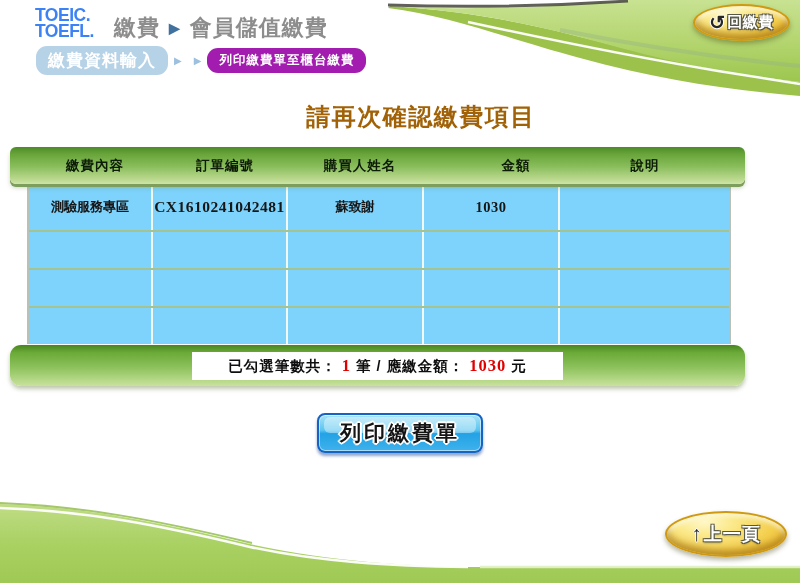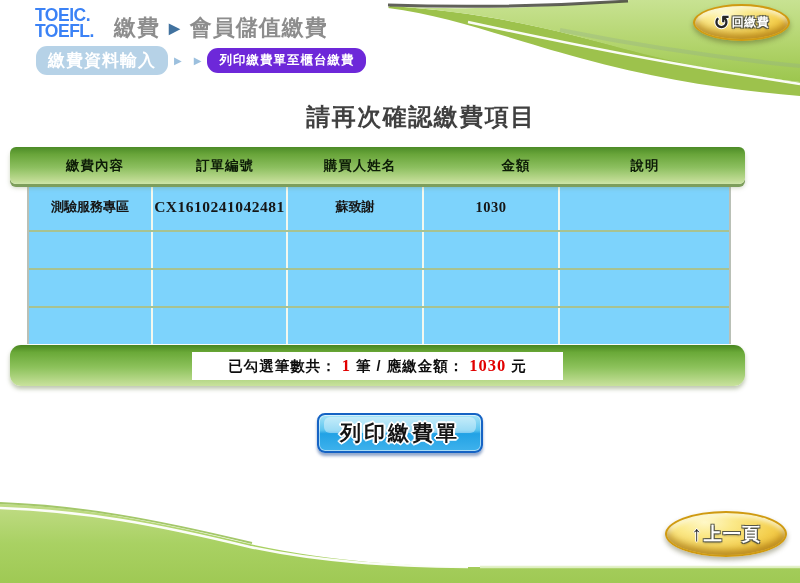--- a/index.html
+++ b/index.html
@@ -23,44 +23,44 @@
                 inset 0 3px 5px rgba(255,255,235,.85),
                 0 3px 5px rgba(70,70,25,.40);
   }
   #back-btn { top:4px; right:10px; width:97px; height:37px; }
   #prev-btn { top:511px; right:13px; width:122px; height:46px; }
   .gold-btn .lbl {
     color:#fff; font-weight:bold;
     text-shadow:-1px -1px 0 #565748, 1px -1px 0 #565748,
                 -1px 1px 0 #565748, 1px 1px 0 #565748, 0 2px 2px rgba(0,0,0,.25);
   }
-  #back-btn .lbl { font-size:12px; letter-spacing:.5px; }
+  #back-btn .lbl { font-size:15px; letter-spacing:.5px; }
   #prev-btn .lbl { font-size:18px; letter-spacing:1px; }
   .gold-btn .ico {
     font-weight:bold; color:#262626; margin-right:2px;
     text-shadow:-1px 0 0 #fff,1px 0 0 #fff,0 -1px 0 #fff,0 1px 0 #fff;
   }
   #back-btn .ico { font-size:19px; }
   #prev-btn .ico { font-size:21px; }
 
   
   #logo { position:absolute; left:35px; top:7px; font-size:17.5px; line-height:16px;
     font-weight:bold; color:#3b82f6; letter-spacing:-.5px; }
   #page-path { position:absolute; left:114px; top:13px; display:flex; align-items:center;
     font-size:22px; font-weight:bold; color:#8d8d8d; letter-spacing:1px; }
   #page-path .sep { color:#41729f; font-size:14px; margin:0 9px; }
   #steps { position:absolute; left:36px; top:46px; display:flex; align-items:center; }
   .step-pill { background:#b6d2e7; color:#fff; font-size:17px; font-weight:bold;
     padding:3px 12px; border-radius:11px; letter-spacing:1px; white-space:nowrap; }
-  .step-pill.active { background:#6d28d9; font-size:12.5px; padding:4px 12px; }
+  .step-pill.active { background:#a21caf; font-size:12.5px; padding:4px 12px; }
   .step-arrow { color:#9cc0de; font-size:10px; margin:0 6px; }
 
   
   #confirm-title { position:absolute; top:101px; left:0; width:800px; text-align:center;
-    padding-left:42px; font-size:24px; font-weight:bold; color:#404040; letter-spacing:1.5px; }
+    padding-left:42px; font-size:24px; font-weight:bold; color:#a16207; letter-spacing:1.5px; }
 
   
   #table-wrap { position:absolute; left:10px; top:147px; width:735px; }
   #thead-bar { position:relative; height:37px; border-radius:6px;
     background:linear-gradient(180deg,#4c8b27 0%, #69a53a 20%, #8cbf5f 55%, #bfdb93 90%, #cde5a8 100%);
     box-shadow:0 3px 0 #7d9e5c, 0 4px 4px rgba(120,140,90,.35); }
   .th { position:absolute; top:50%; transform:translate(-50%,-50%);
     font-size:13.5px; font-weight:bold; color:#0d1c07; letter-spacing:1px; white-space:nowrap; }
   .th:nth-child(1){ left:85px; } .th:nth-child(2){ left:215px; }
   .th:nth-child(3){ left:350px; } .th:nth-child(4){ left:506px; }

